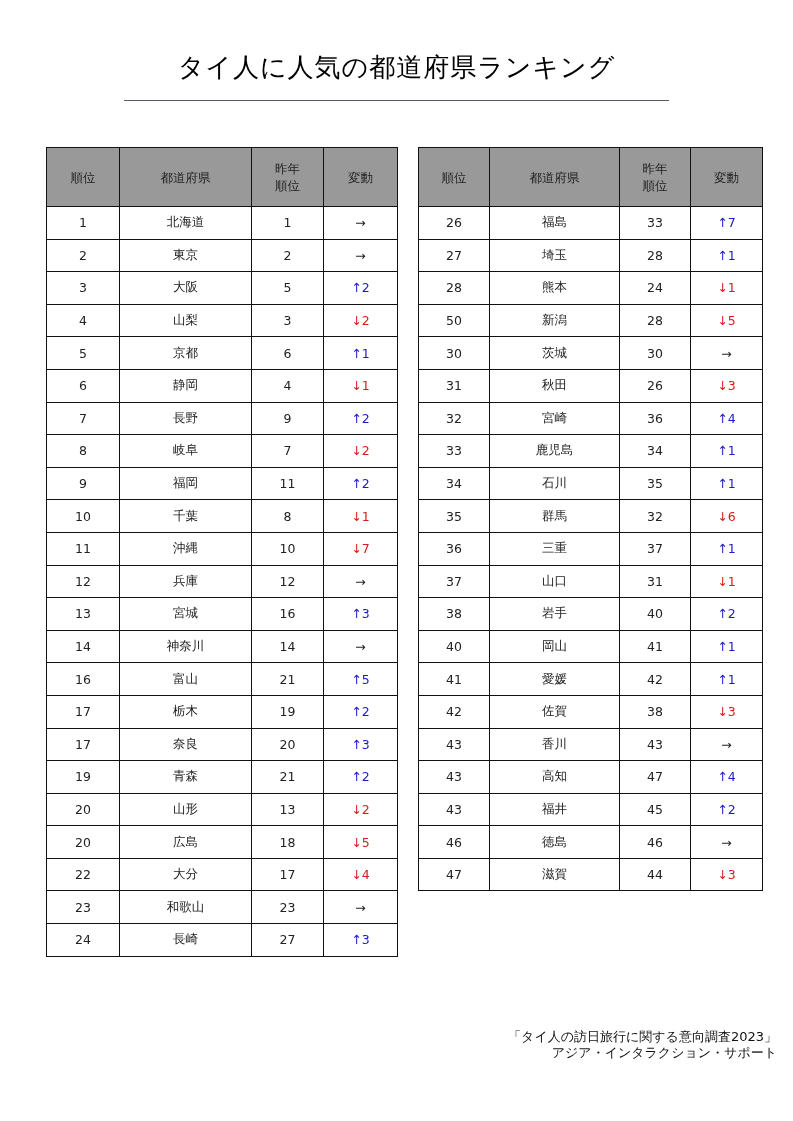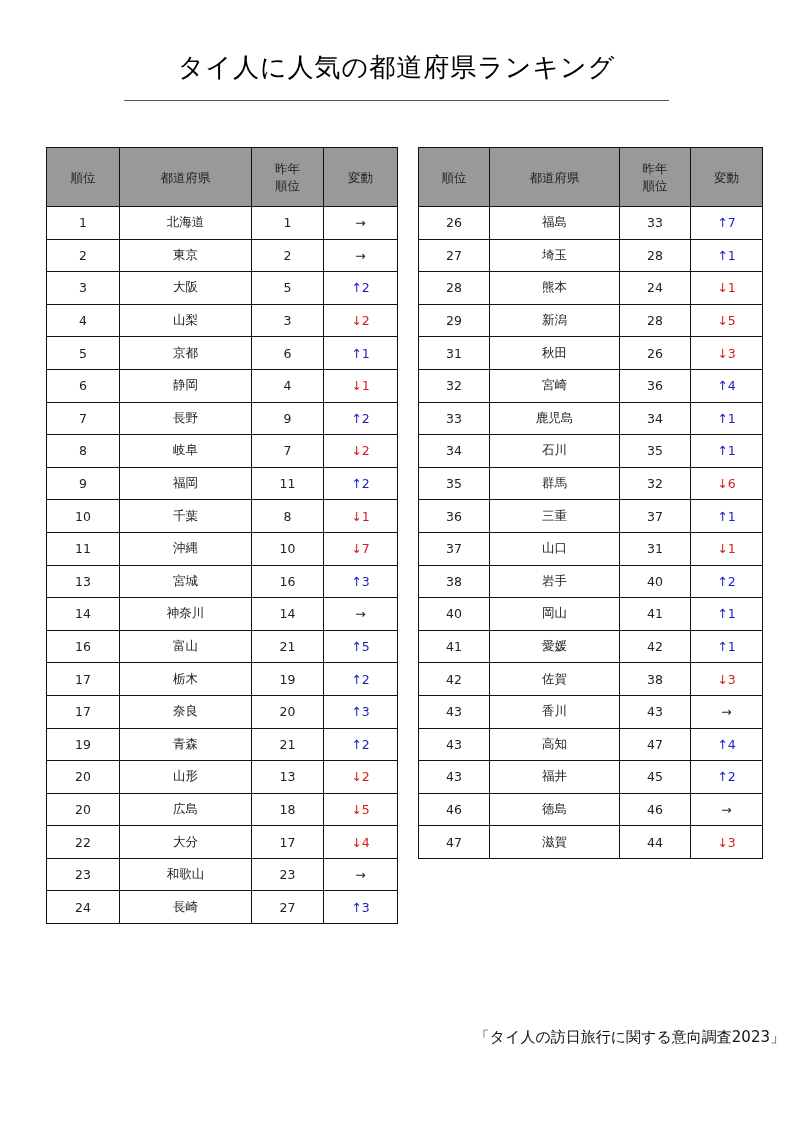--- a/index.html
+++ b/index.html
@@ -8,21 +8,21 @@
   .title-rule { position:absolute; left:124px; top:100px; width:545px; height:0; border-top:1px solid #555a63; }
   table.rank { position:absolute; top:126px; border-collapse:collapse; font-size:12.5px; table-layout:fixed;margin-top:21px; }
   table.rank th, table.rank td { border:1.5px solid #111; text-align:center; padding:0; }
   table.rank th { background:#999999; font-weight:normal; height:58px; line-height:17px; color:#222; font-size:12.5px; }
   table.rank td { height:31.6px; }
   #tbl-left { left:46px; width:351px; }
   #tbl-right { left:418px; width:344px; }
   .up { color:#1a1ac8; }
   .down { color:#d81b1b; }
   .same { color:#222; }
-  .source { position:absolute; right:8px; top:1029px; text-align:right; font-size:15px; line-height:16px; color:#111; }
+  .source { position:absolute; right:16px; top:1029px; text-align:right; font-size:13px; line-height:16px; color:#111; }
 </style>
 </head>
 <body>
 
 <div class="title">タイ人に人気の都道府県ランキング</div>
 <div class="title-rule"></div>
 
 <table class="rank" id="tbl-left">
   <colgroup>
       <col style="width:73px">
@@ -99,20 +99,26 @@
         <td>8</td>
         <td class="down">↓1</td>
       </tr>
       <tr>
         <td>11</td>
         <td>沖縄</td>
         <td>10</td>
         <td class="down">↓7</td>
       </tr>
       <tr>
+        <td>12</td>
+        <td>兵庫</td>
+        <td>12</td>
+        <td class="same">→</td>
+      </tr>
+      <tr>
         <td>13</td>
         <td>宮城</td>
         <td>16</td>
         <td class="up">↑3</td>
       </tr>
       <tr>
         <td>14</td>
         <td>神奈川</td>
         <td>14</td>
         <td class="same">→</td>
@@ -202,24 +208,30 @@
         <td>28</td>
         <td class="up">↑1</td>
       </tr>
       <tr>
         <td>28</td>
         <td>熊本</td>
         <td>24</td>
         <td class="down">↓1</td>
       </tr>
       <tr>
-        <td>29</td>
+        <td>50</td>
         <td>新潟</td>
         <td>28</td>
         <td class="down">↓5</td>
+      </tr>
+      <tr>
+        <td>30</td>
+        <td>茨城</td>
+        <td>30</td>
+        <td class="same">→</td>
       </tr>
       <tr>
         <td>31</td>
         <td>秋田</td>
         <td>26</td>
         <td class="down">↓3</td>
       </tr>
       <tr>
         <td>32</td>
         <td>宮崎</td>
@@ -308,13 +320,14 @@
         <td>47</td>
         <td>滋賀</td>
         <td>44</td>
         <td class="down">↓3</td>
       </tr>
     </tbody>
 </table>
 
 <div class="source">
   <div>「タイ人の訪日旅行に関する意向調査2023」</div>
+  <div>アジア・インタラクション・サポート</div>
 </div>
 
 </body></html>

